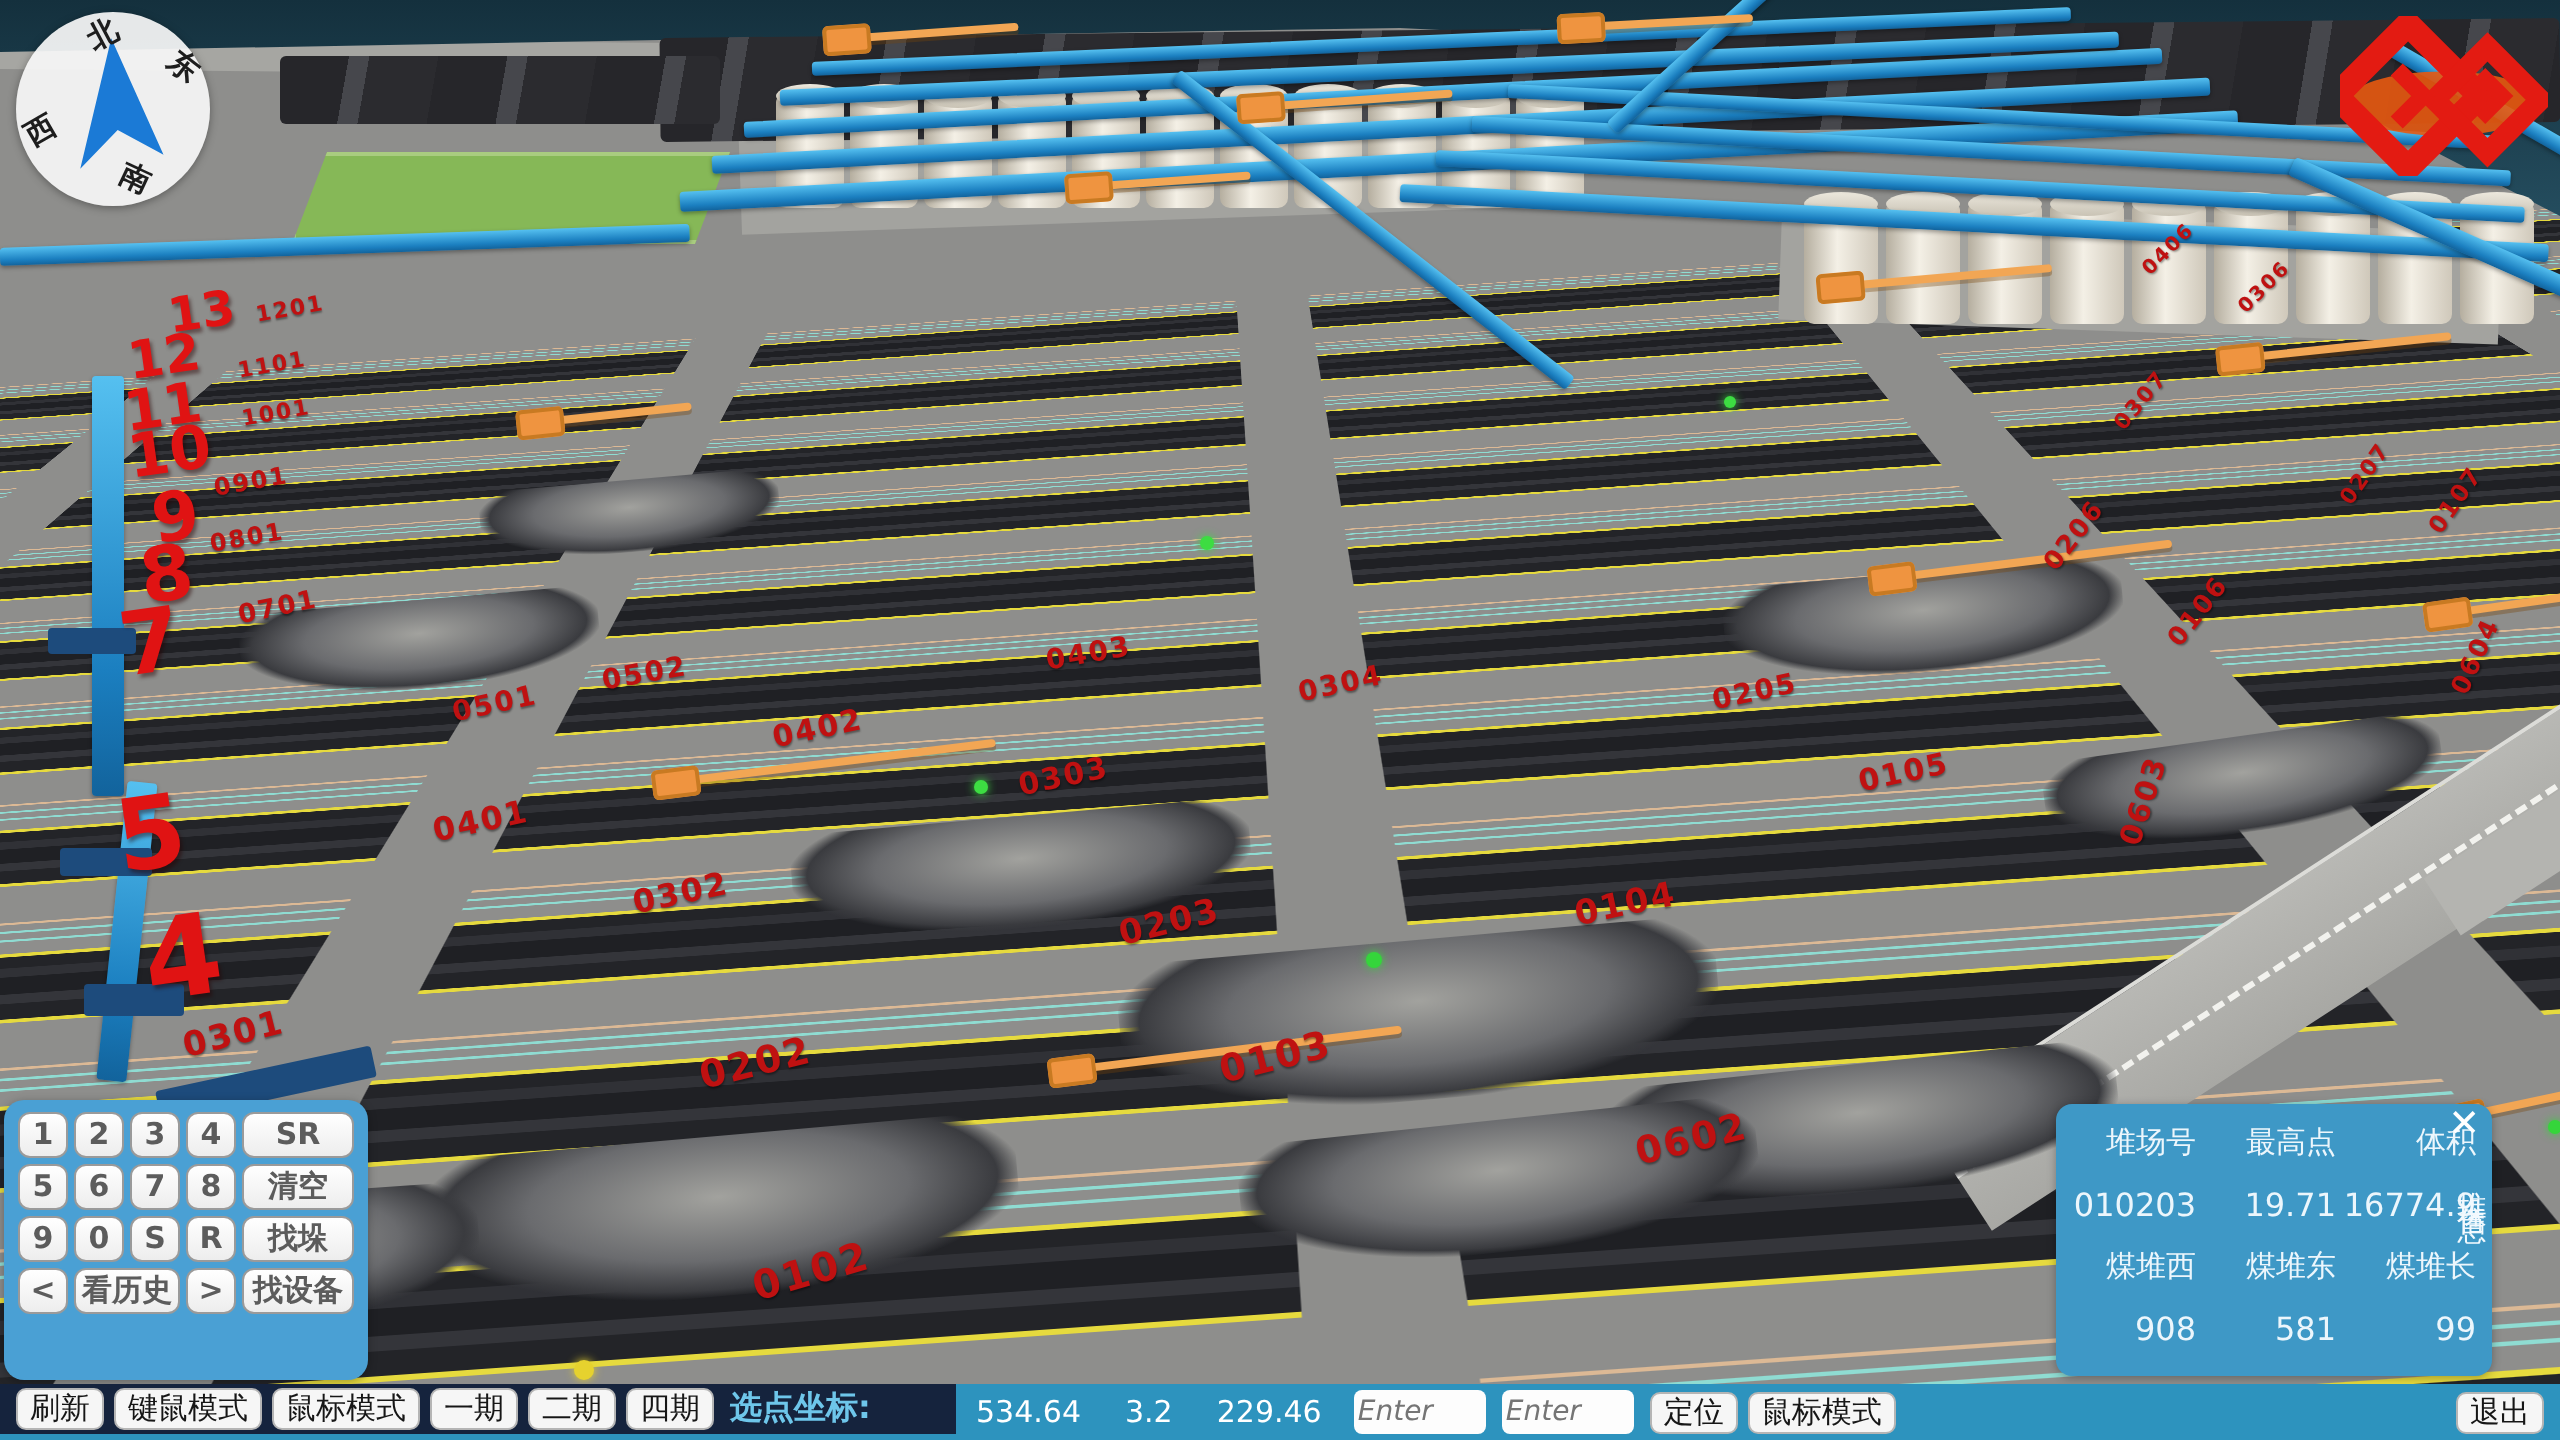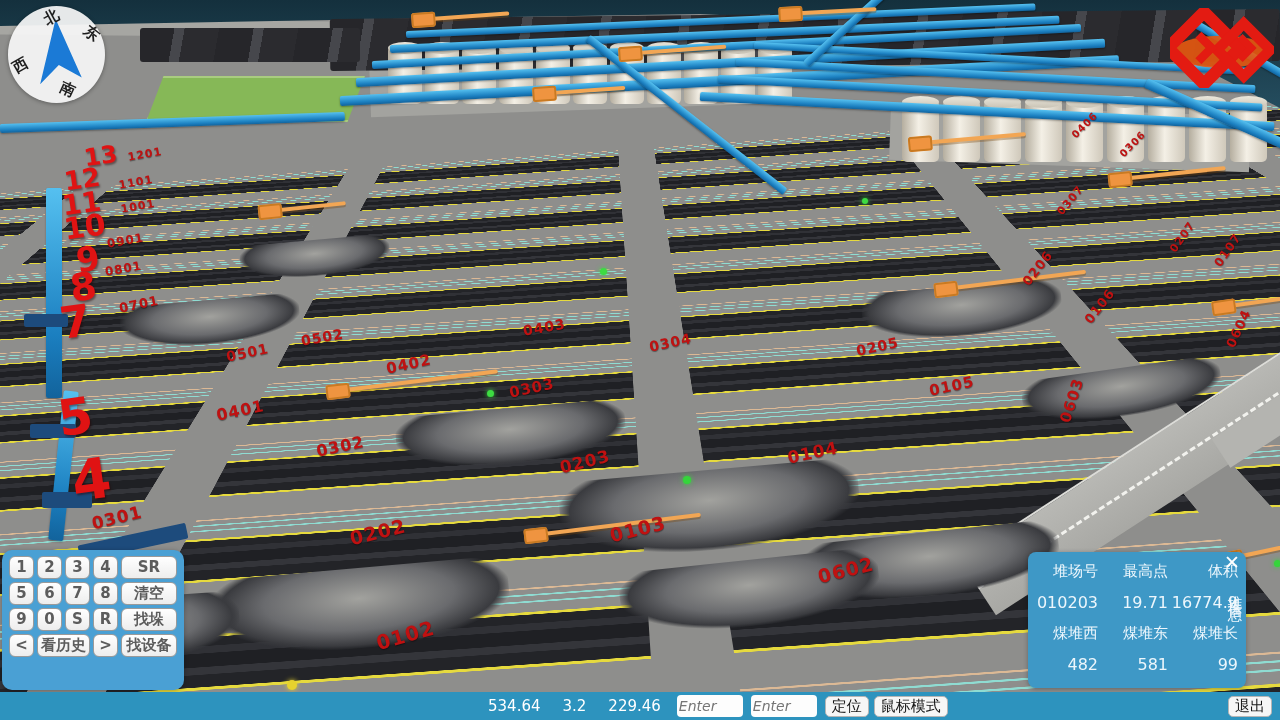--- a/index.html
+++ b/index.html
@@ -289,28 +289,39 @@
     <div id="info-grid">
         <div class="icell ilabel">堆场号</div>
         <div class="icell ilabel">最高点</div>
         <div class="icell ilabel">体积</div>
         <div class="icell ivalue">010203</div>
         <div class="icell ivalue">19.71</div>
         <div class="icell ivalue">16774.9</div>
         <div class="icell ilabel">煤堆西</div>
         <div class="icell ilabel">煤堆东</div>
         <div class="icell ilabel">煤堆长</div>
-        <div class="icell ivalue">482</div>
+        <div class="icell ivalue">908</div>
         <div class="icell ivalue">581</div>
         <div class="icell ivalue">99</div>
       </div>
     <div id="info-side-label">堆垛信息</div>
   </div>
 
   <div id="bottom-bar">
+    <div id="bar-left">
+      <span id="bar-left-buttons" style="display:flex;gap:5px;">
+          <button class="bbtn">刷新</button>
+          <button class="bbtn">键鼠模式</button>
+          <button class="bbtn">鼠标模式</button>
+          <button class="bbtn">一期</button>
+          <button class="bbtn">二期</button>
+          <button class="bbtn">四期</button>
+        </span>
+      <span id="coord-label">选点坐标:</span>
+    </div>
     <div id="bar-right">
       <span id="coord-values">
           <span>534.64</span>
           <span>3.2</span>
           <span>229.46</span>
         </span>
       <input class="enter-input" placeholder="Enter" style="">
       <input class="enter-input" placeholder="Enter" style="">
       <span id="bar-mid-buttons" style="display:flex;gap:5px;">
           <button class="bbtn">定位</button>

